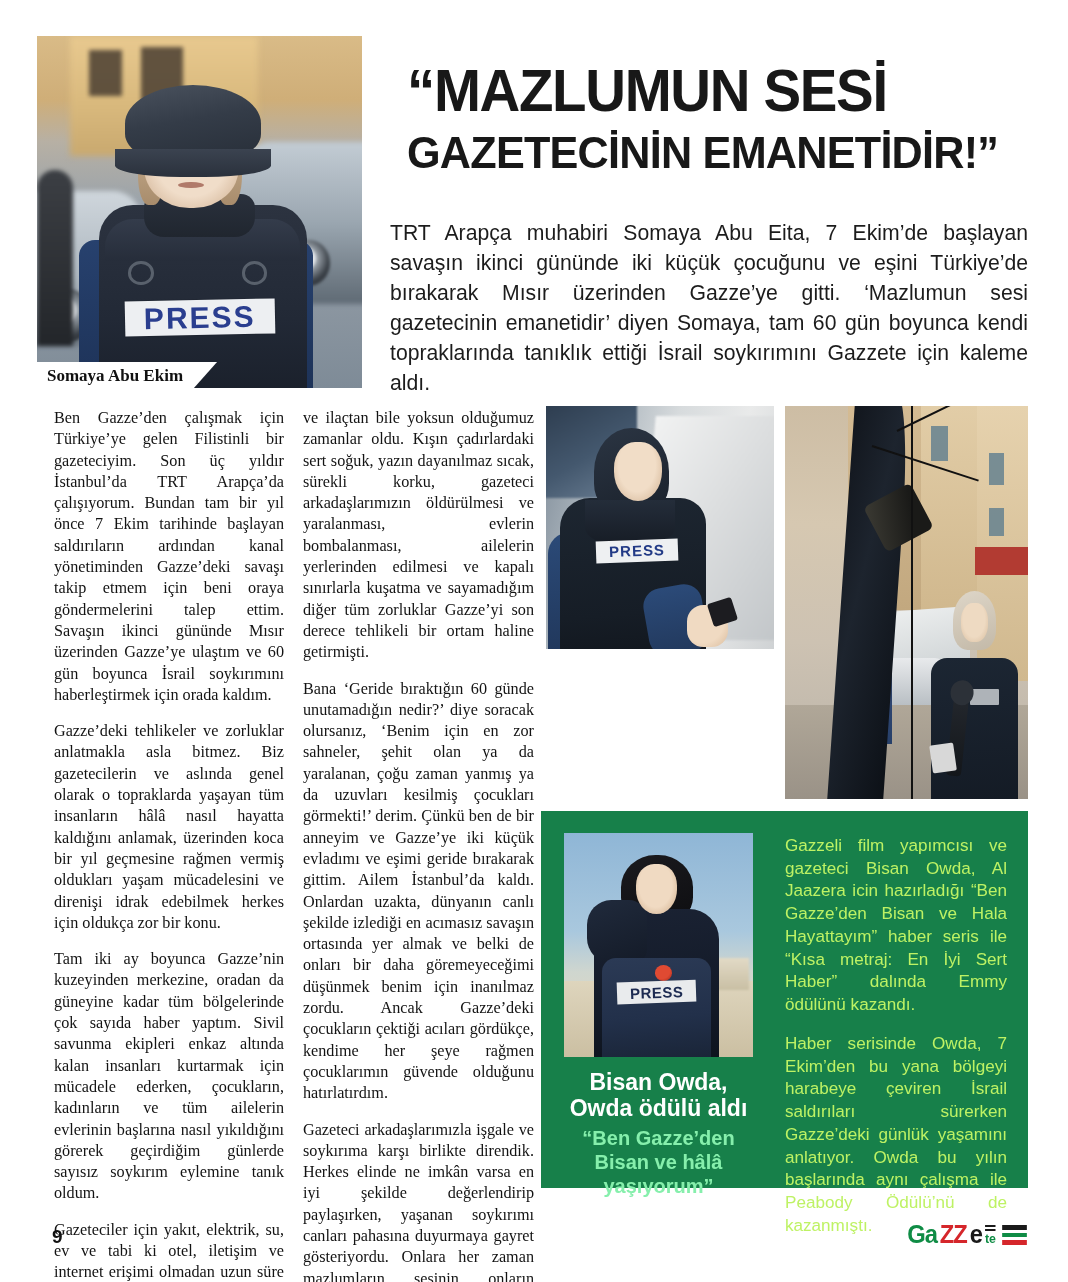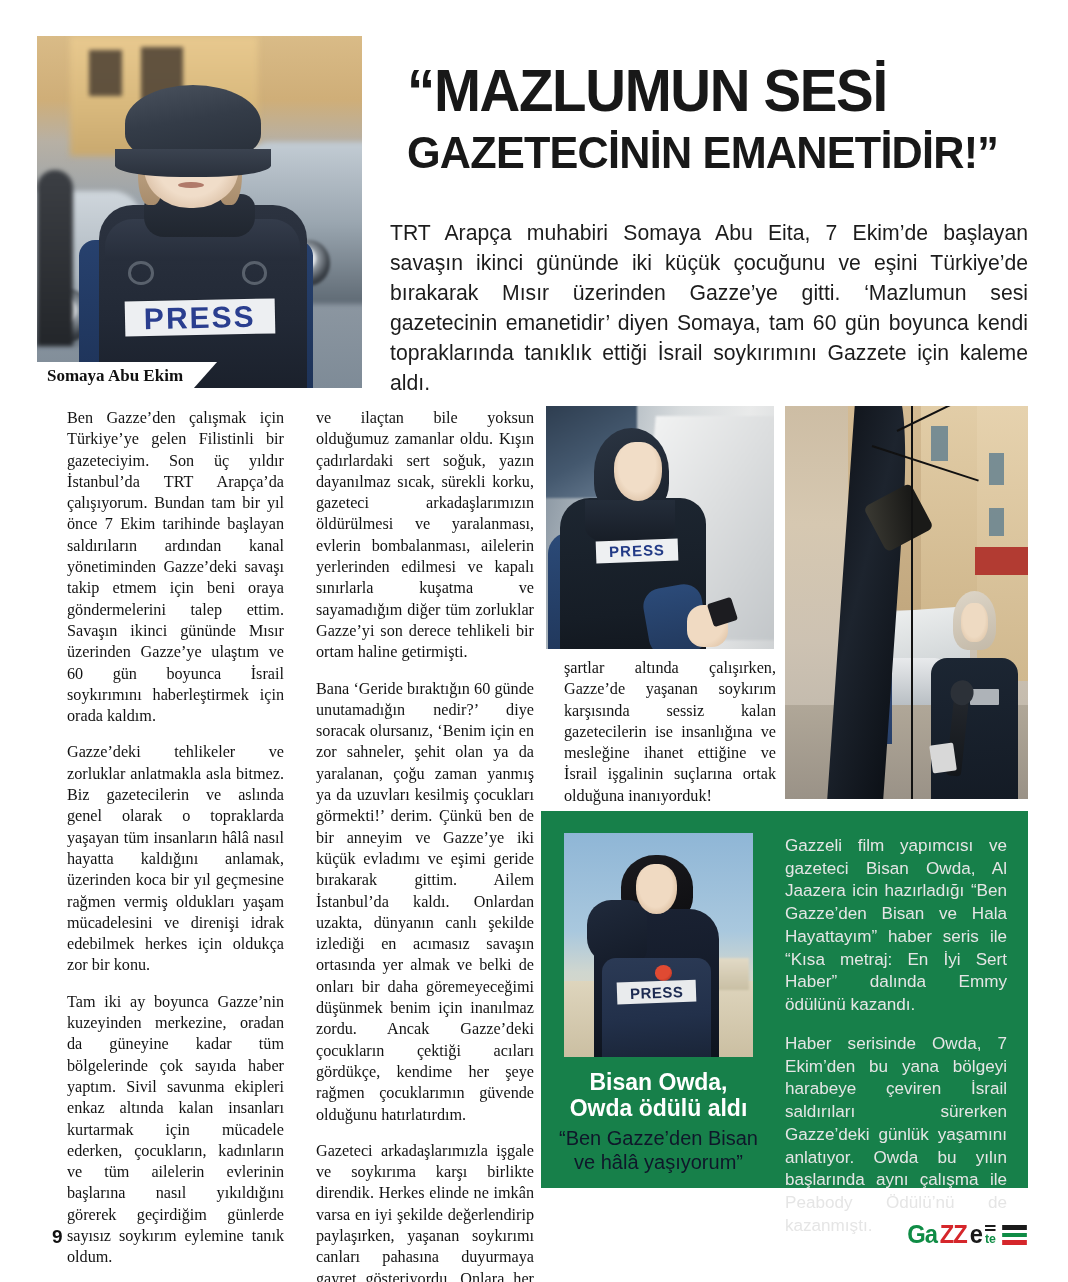--- a/index.html
+++ b/index.html
@@ -196,21 +196,21 @@
   .col {
     position:absolute;
     font-family:"Liberation Serif","DejaVu Serif",serif;
     font-size: 16.2px;
     line-height: 1.315;
     color:#131313;
     text-align: justify;
     text-justify: inter-word;
     hyphens: none;
   }
-  .col p { margin: 0 0 15px 15px; }
+  .col p { margin: 0 0 15px 2px; }
   .col p:last-child { margin-bottom: 0; }
 
   #col1 { left: 52px;  top: 408px; width: 232px; }
   #col2 { left: 301px; top: 408px; width: 233px; }
   #col3 { left: 549px; top: 658px; width: 227px; }
 
   
   .photo-mid {
     position:absolute; left:546px; top:406px; width:228px; height:243px;
     overflow:hidden; background:#9fa6ad;
@@ -451,29 +451,29 @@
     position:absolute; left: 16px; top: 258px; width: 203px;
     text-align:center;
   }
   .gb-name {
     font-family:"Liberation Sans", sans-serif;
     font-weight:800; font-size:23px; line-height:1.14; color:#ffffff;
     margin:0;
   }
   .gb-quote {
     font-family:"Liberation Sans", sans-serif;
-    font-weight:400; font-size:20px; line-height:1.2; color:#0f172a;
+    font-weight:700; font-size:20px; line-height:1.2; color:#86efac;
     margin: 5px 0 0 0;
   }
   .gb-text {
     position:absolute; left:244px; top:24px; width:222px;
     font-family:"Liberation Sans", sans-serif;
     font-size: 17.1px;
     line-height: 1.33;
-    color:#e5e5e5;
+    color:#bef264;
     text-align: justify;
     text-justify: inter-word;
   }
   .gb-text p { margin: 0 0 16px 0; }
   .gb-text p:last-child { margin-bottom: 0; }
 
   
   .footer-page-num {
     position:absolute; left:52px; top:1226px;
     font-family:"Liberation Sans", sans-serif;
@@ -606,23 +606,20 @@
     <div class="pr-logo"></div>
     <div class="pr-mic2"></div>
     <div class="pr-phone2"></div>
     <div class="pr-mast"></div>
     <div class="pr-mic"></div>
     <div class="pr-pole"></div>
     <div class="pr-wireA"></div>
     <div class="pr-wireB"></div>
   </div>
 
-  <div class="col" id="col3">
-    <p>şartlar altında çalışırken, Gazze’de yaşanan soykırım karşısında sessiz kalan gazetecilerin ise insanlığına ve mesleğine ihanet ettiğine ve İsrail işgalinin suçlarına ortak olduğuna inanıyorduk!</p>
-  </div>
 
   <div class="green-box">
     <div class="gb-photo">
       <div class="gb-sky"></div>
       <div class="gb-sand"></div>
       <div class="gb-rubble"></div>
       <div class="gb-hair"></div>
       <div class="gb-body"></div>
       <div class="gb-hood"></div>
       <div class="gb-face"></div>

